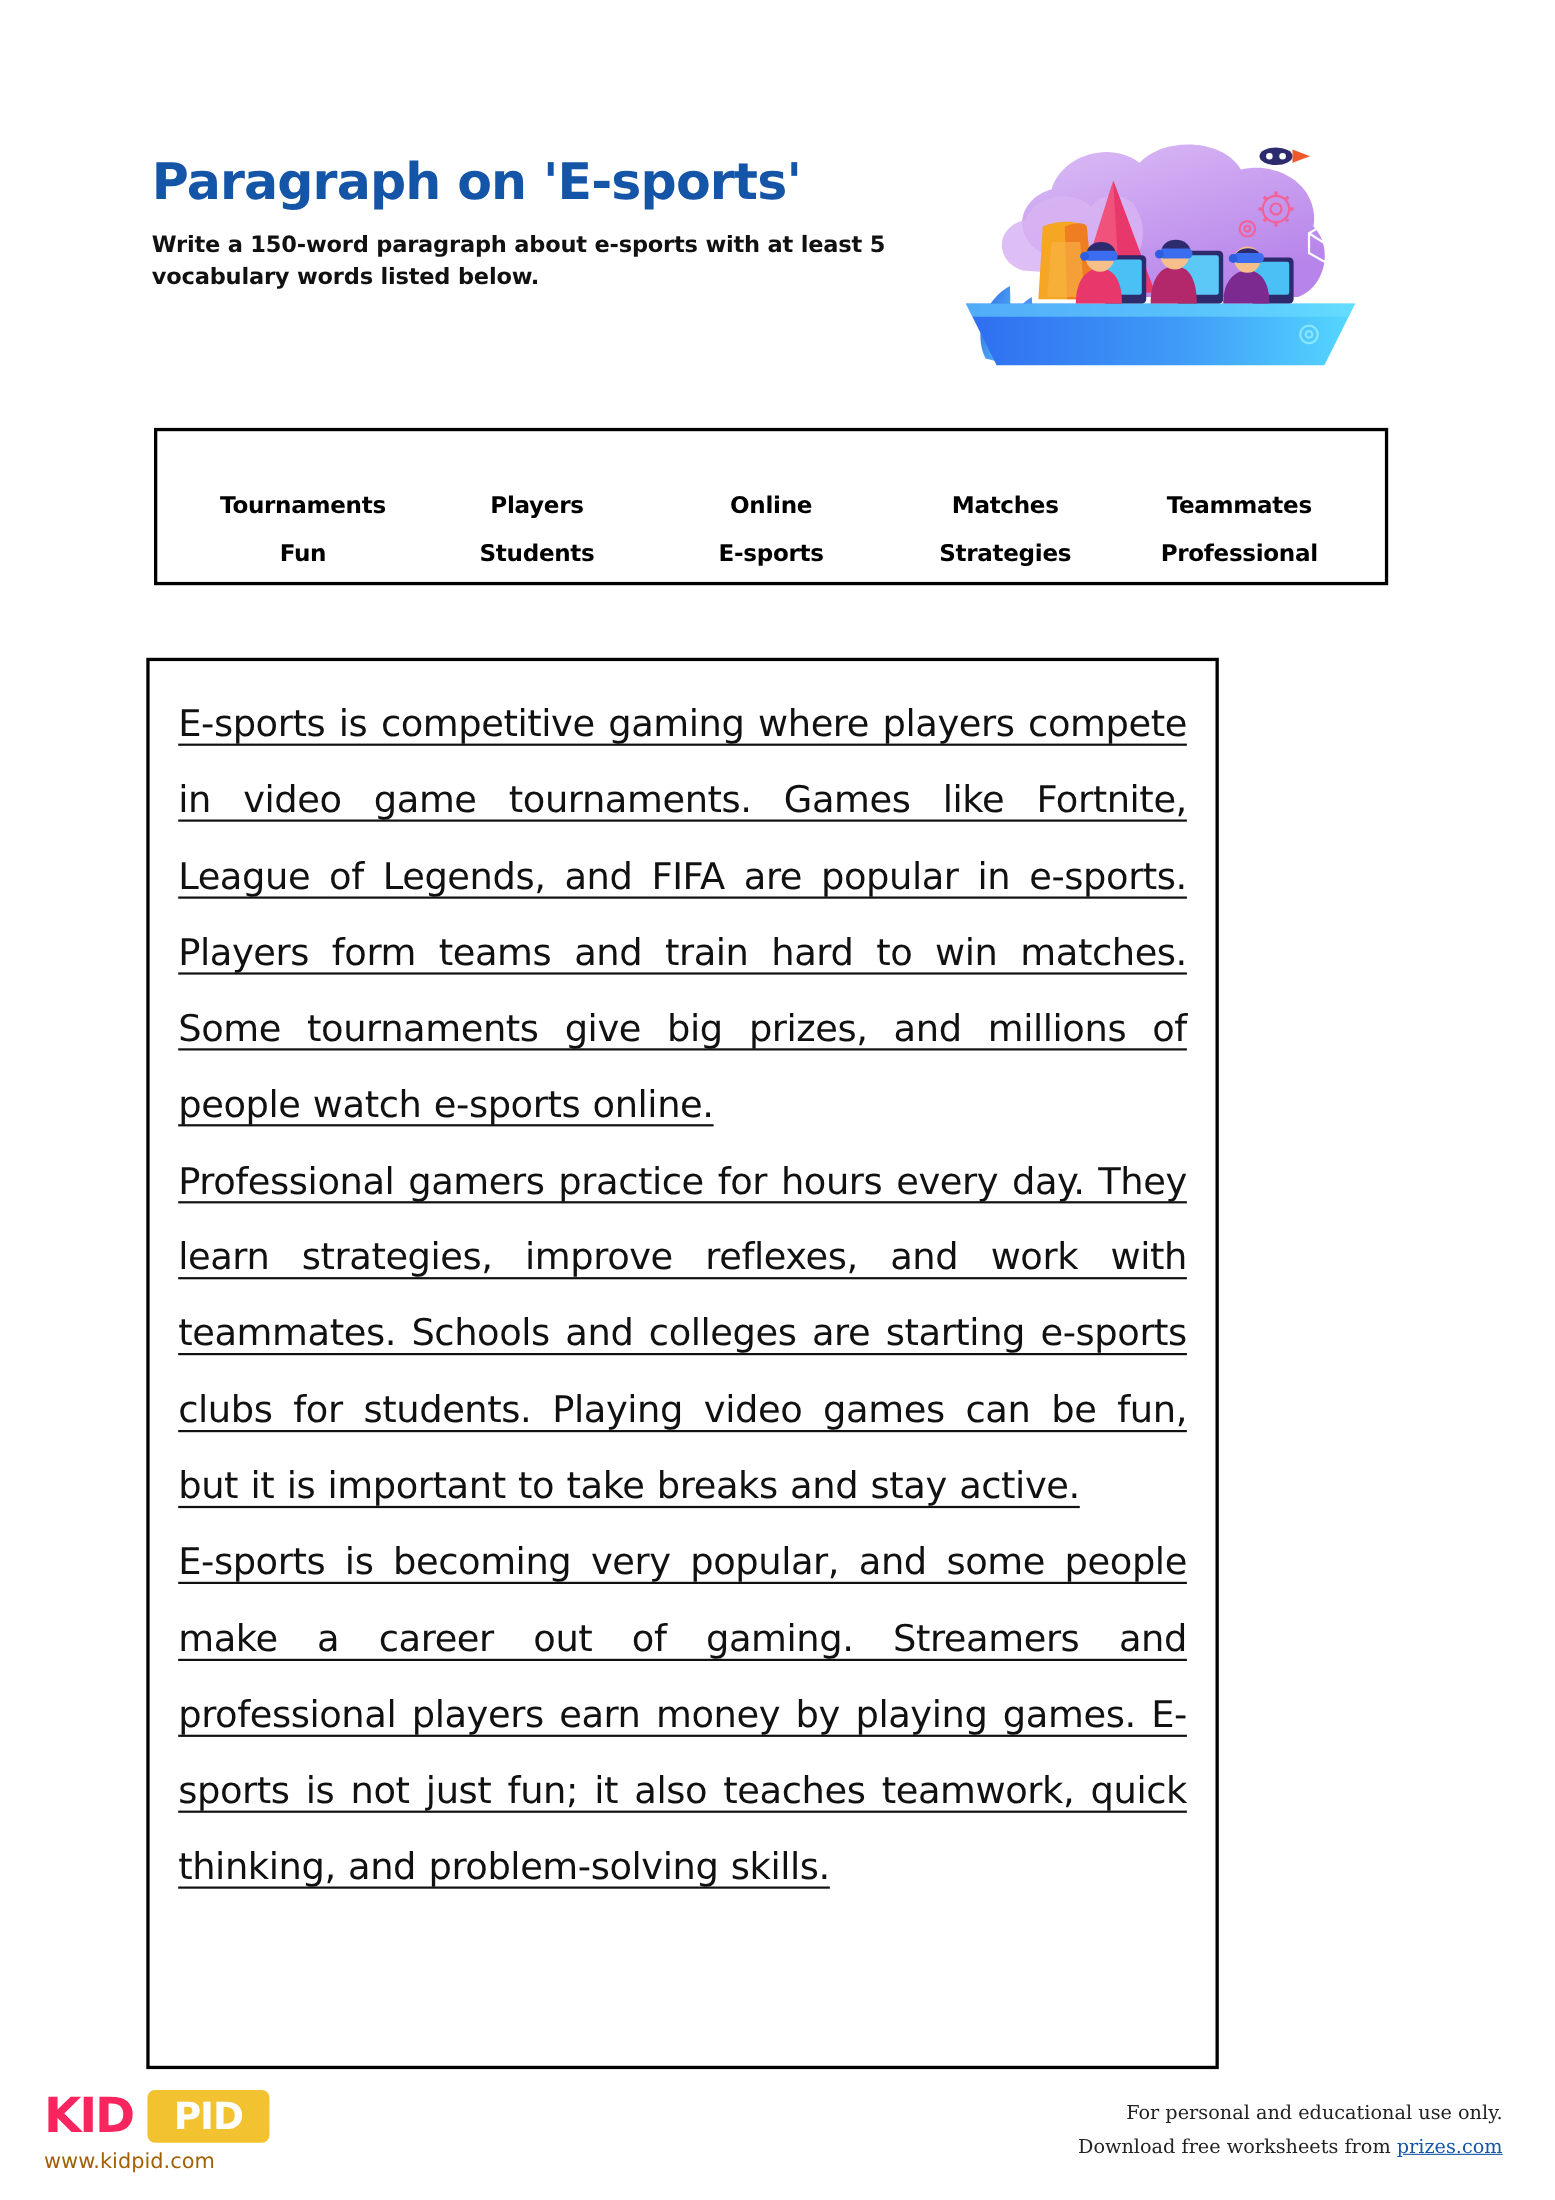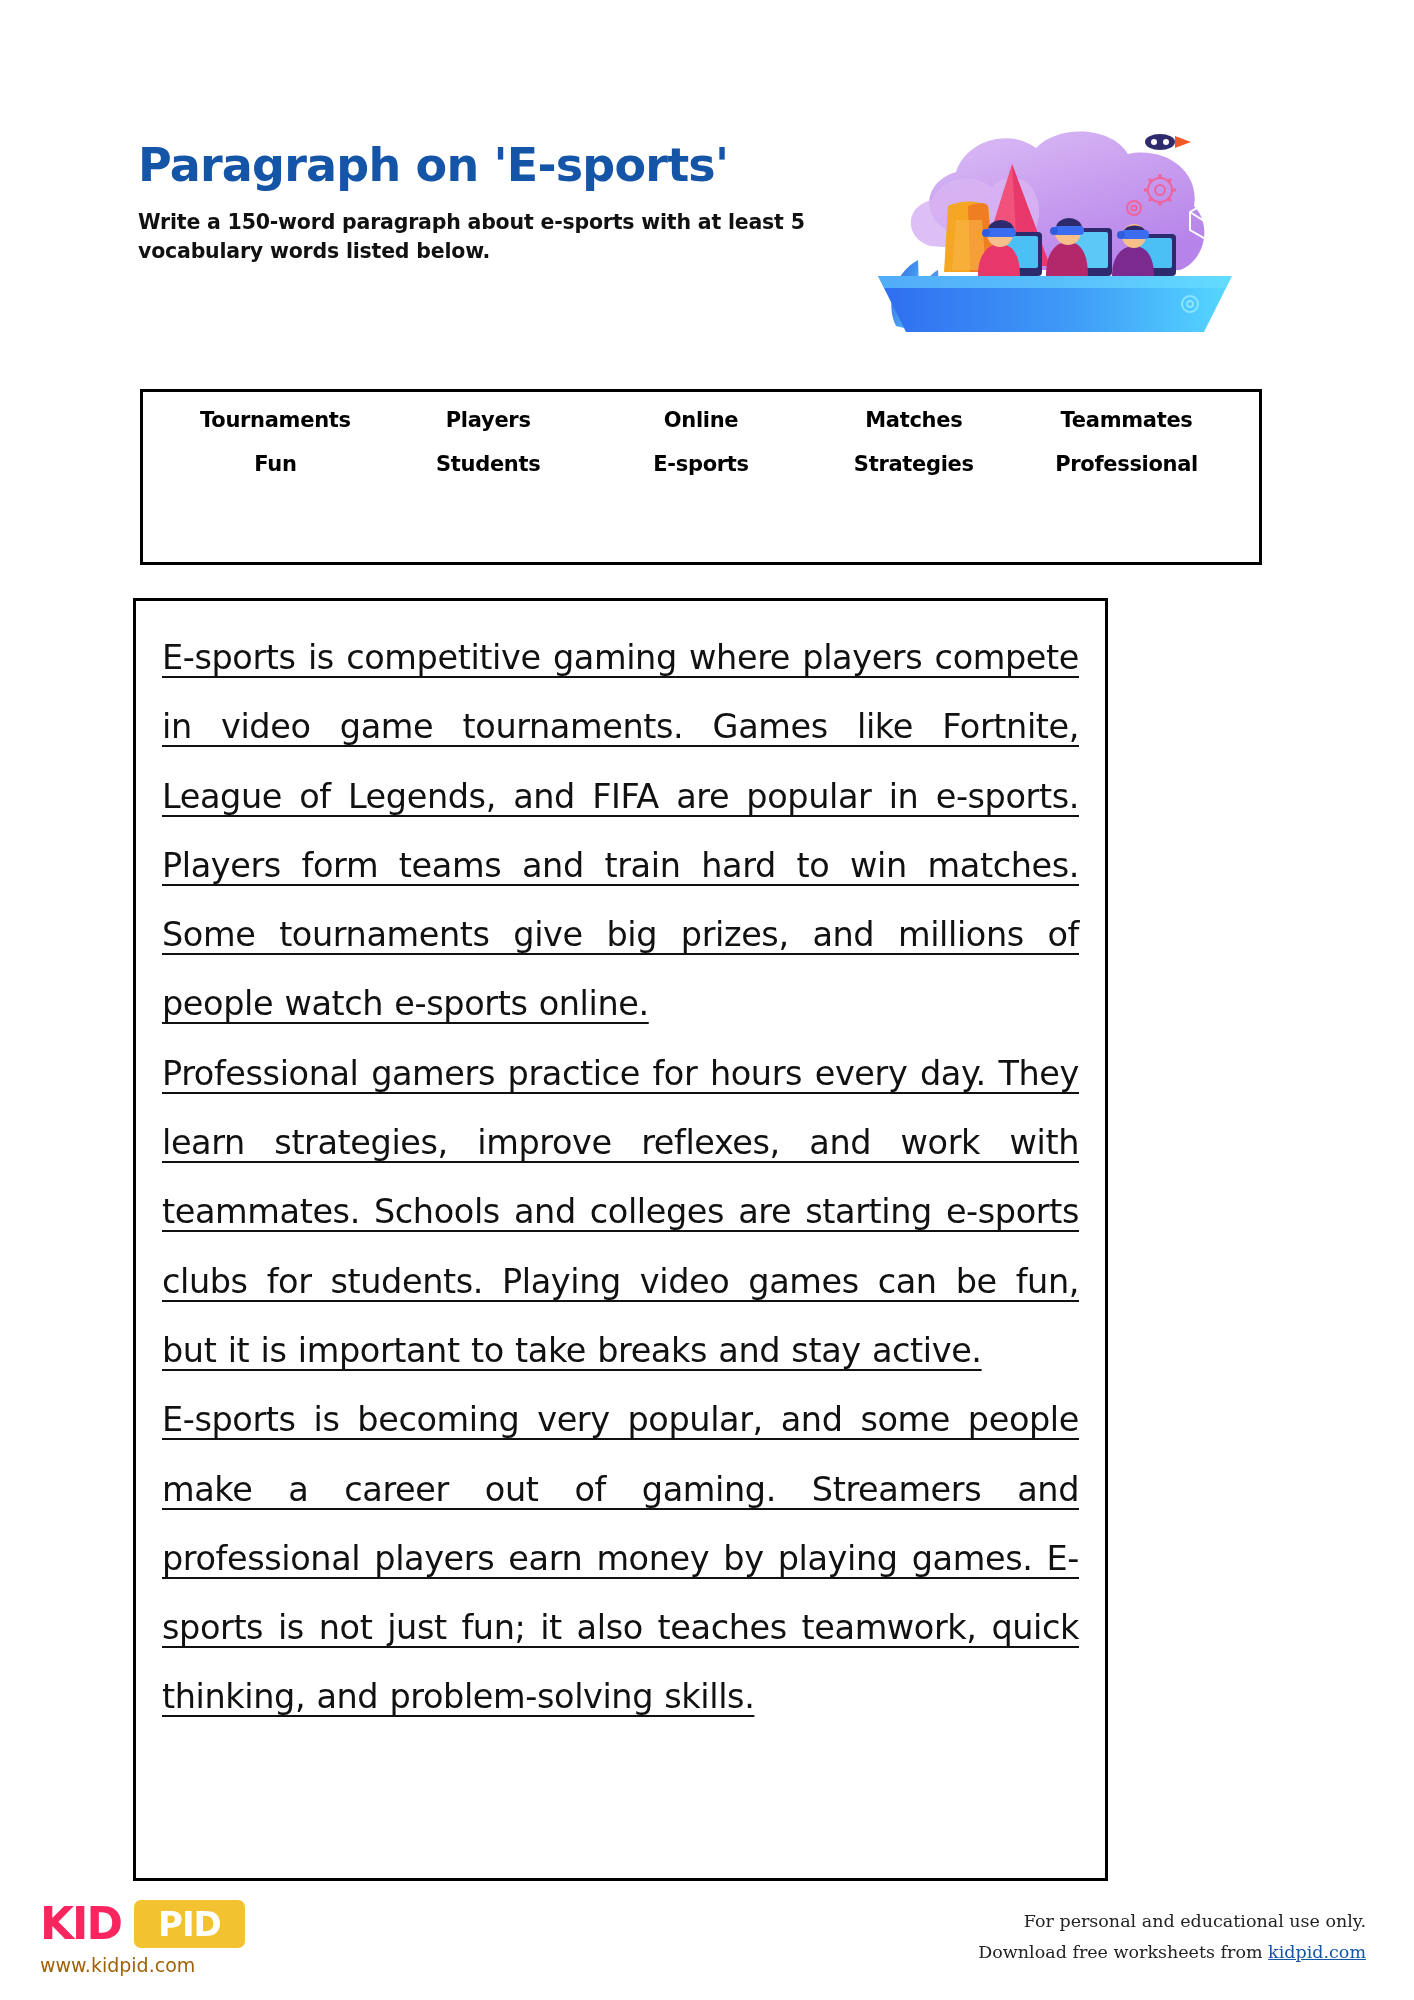--- a/index.html
+++ b/index.html
@@ -60,25 +60,25 @@
     height: 230px;
   }
   .illustration svg { display: block; width: 100%; height: 100%; }
 
   
   .vocab-box {
     position: absolute;
     left: 140px;
     top: 389px;
     width: 1122px;
-    height: 176px;
+    height: 143px;
     border: 3px solid #000000;
     display: flex;
     flex-direction: column;
-    justify-content: flex-start;
+    justify-content: flex-end;
     padding: 16px 26px 14px 26px;
   }
   .vocab-row {
     display: flex;
     width: 100%;
   }
   .vocab-row + .vocab-row { margin-top: 20px; }
   .vocab-cell {
     flex: 1 1 0;
     text-align: center;
@@ -322,17 +322,17 @@
   <div class="footer">
     <div class="logo-wrap">
       <div class="logo">
         <span class="logo-kid">KID</span>
         <span class="logo-pid">PID</span>
       </div>
       <div class="logo-url">www.kidpid.com</div>
     </div>
     <div class="footer-note">
       <div>For personal and educational use only.</div>
-      <div><span>Download free worksheets from </span><span class="footer-link">kidpid.com</span></div>
+      <div><span>Download free worksheets from </span><span class="footer-link">prizes.com</span></div>
     </div>
   </div>
 
 </div>
 
 </body></html>

